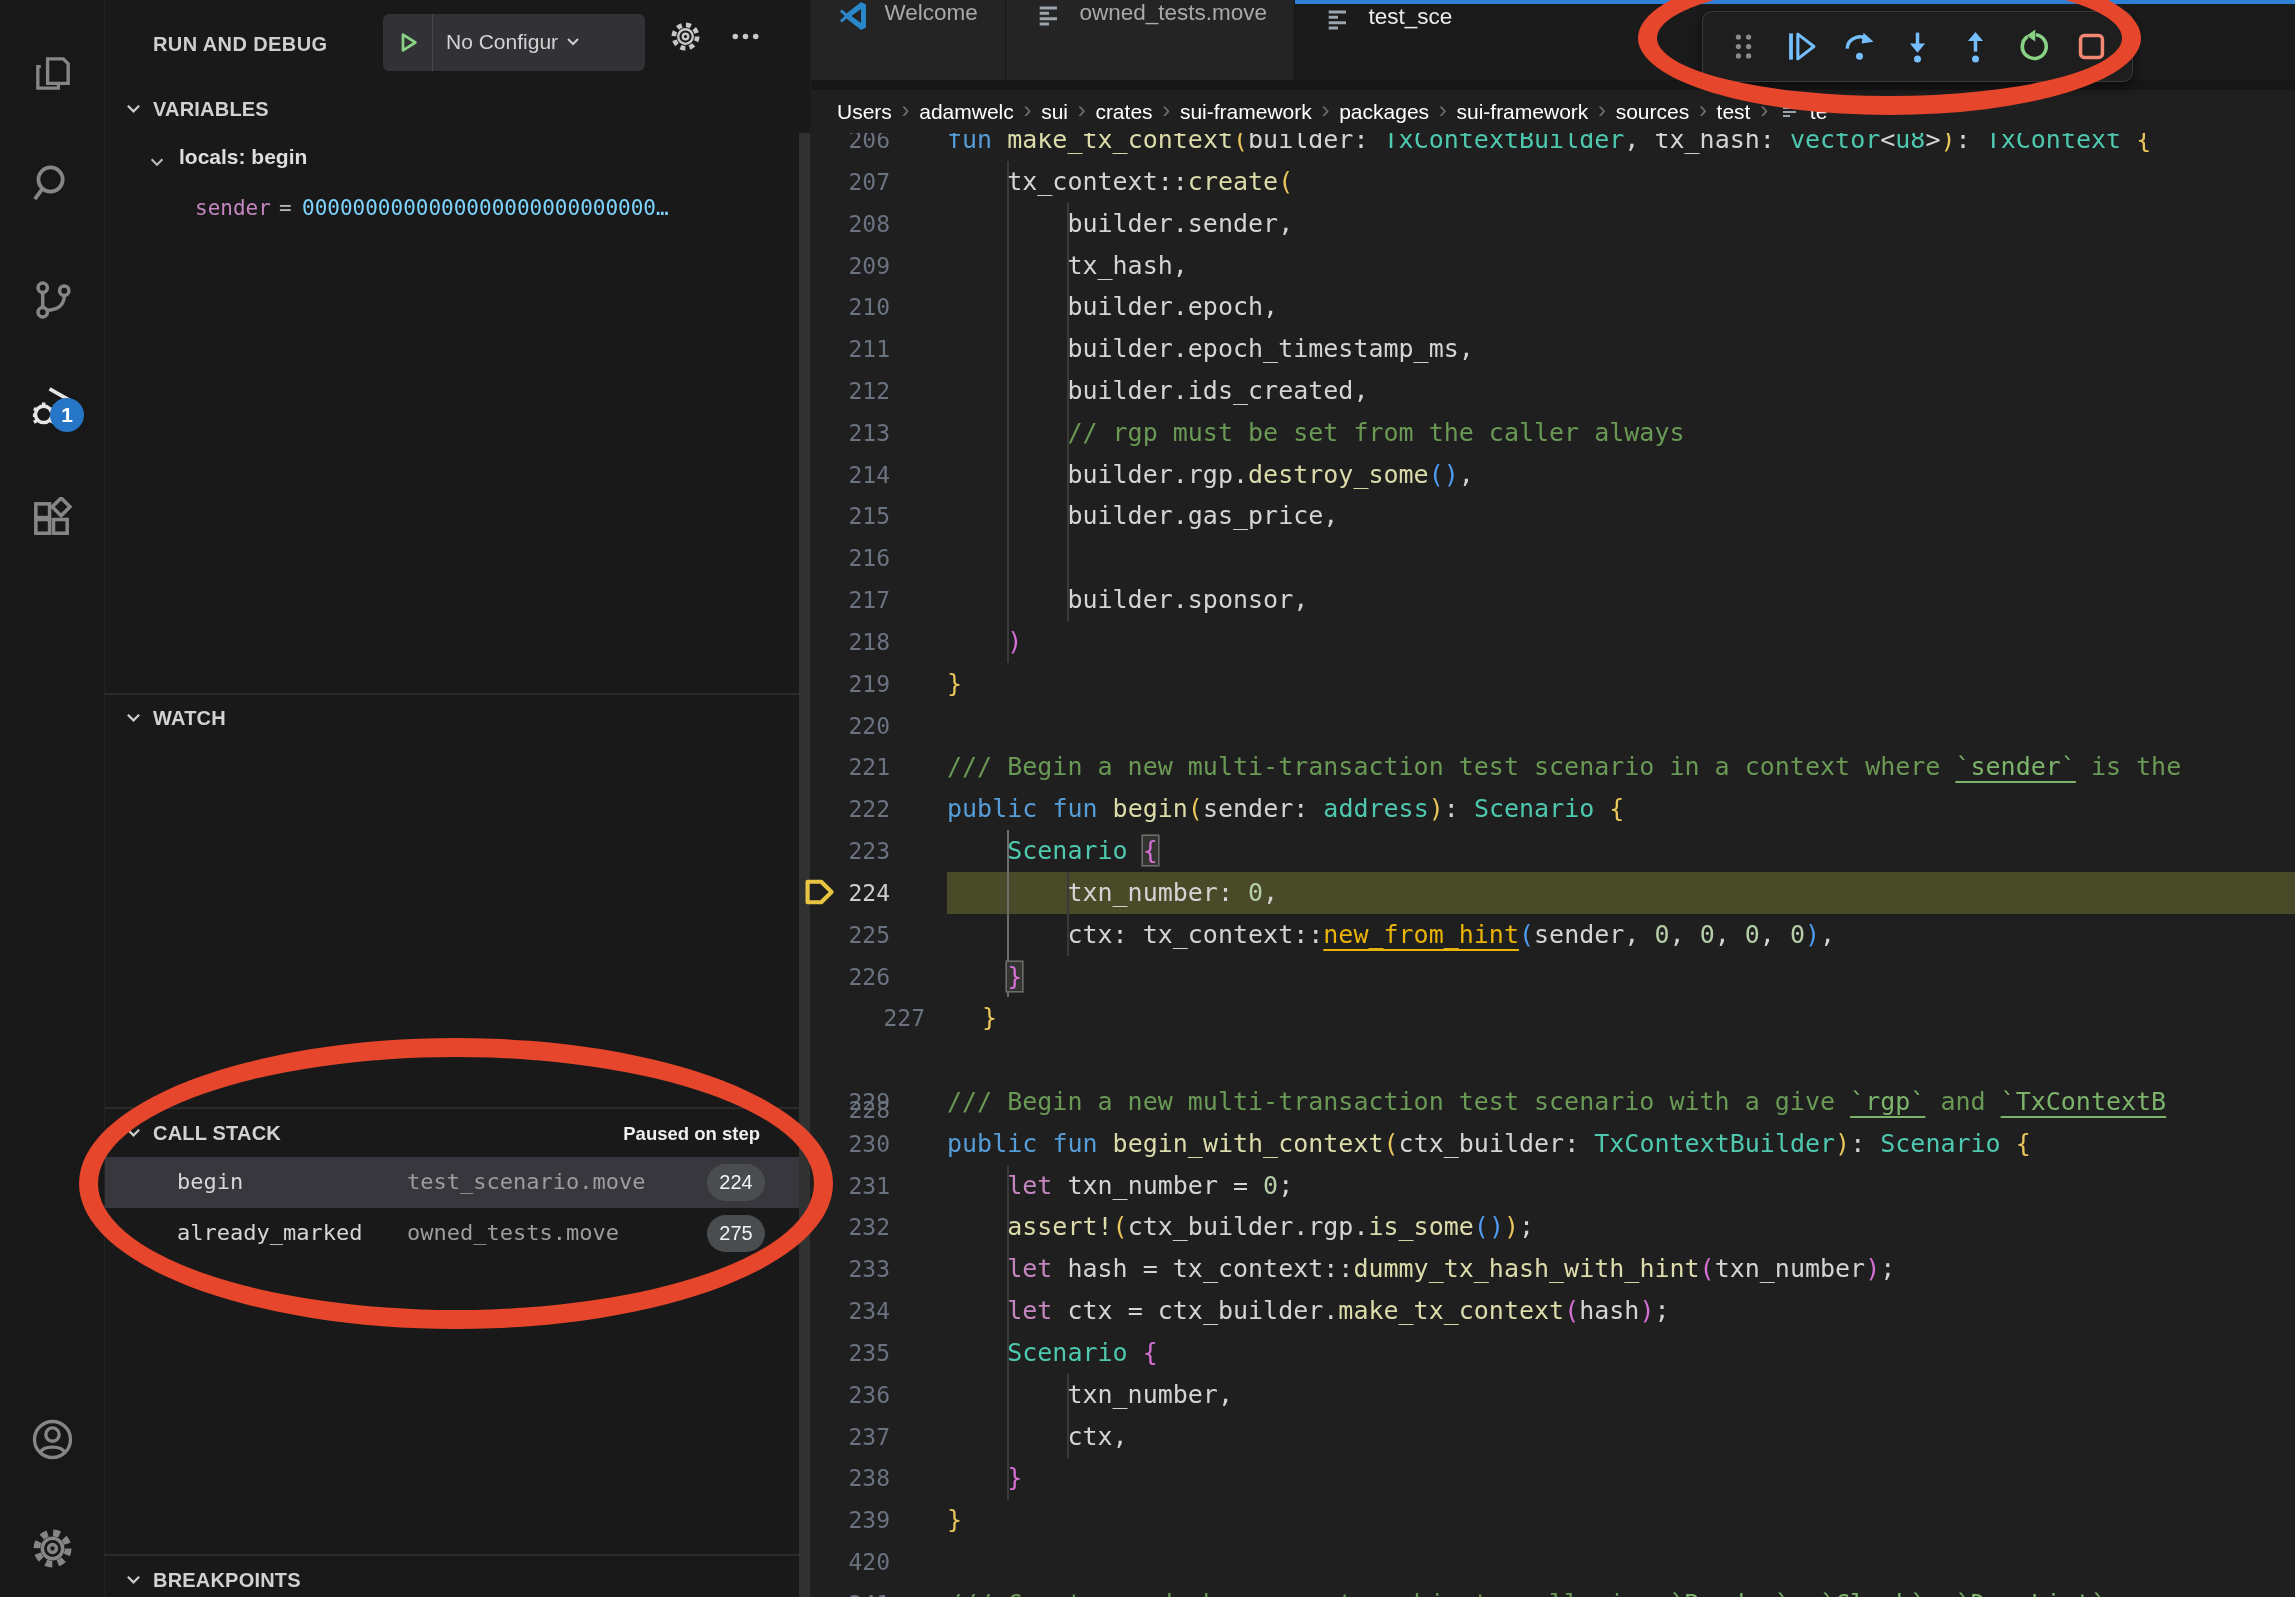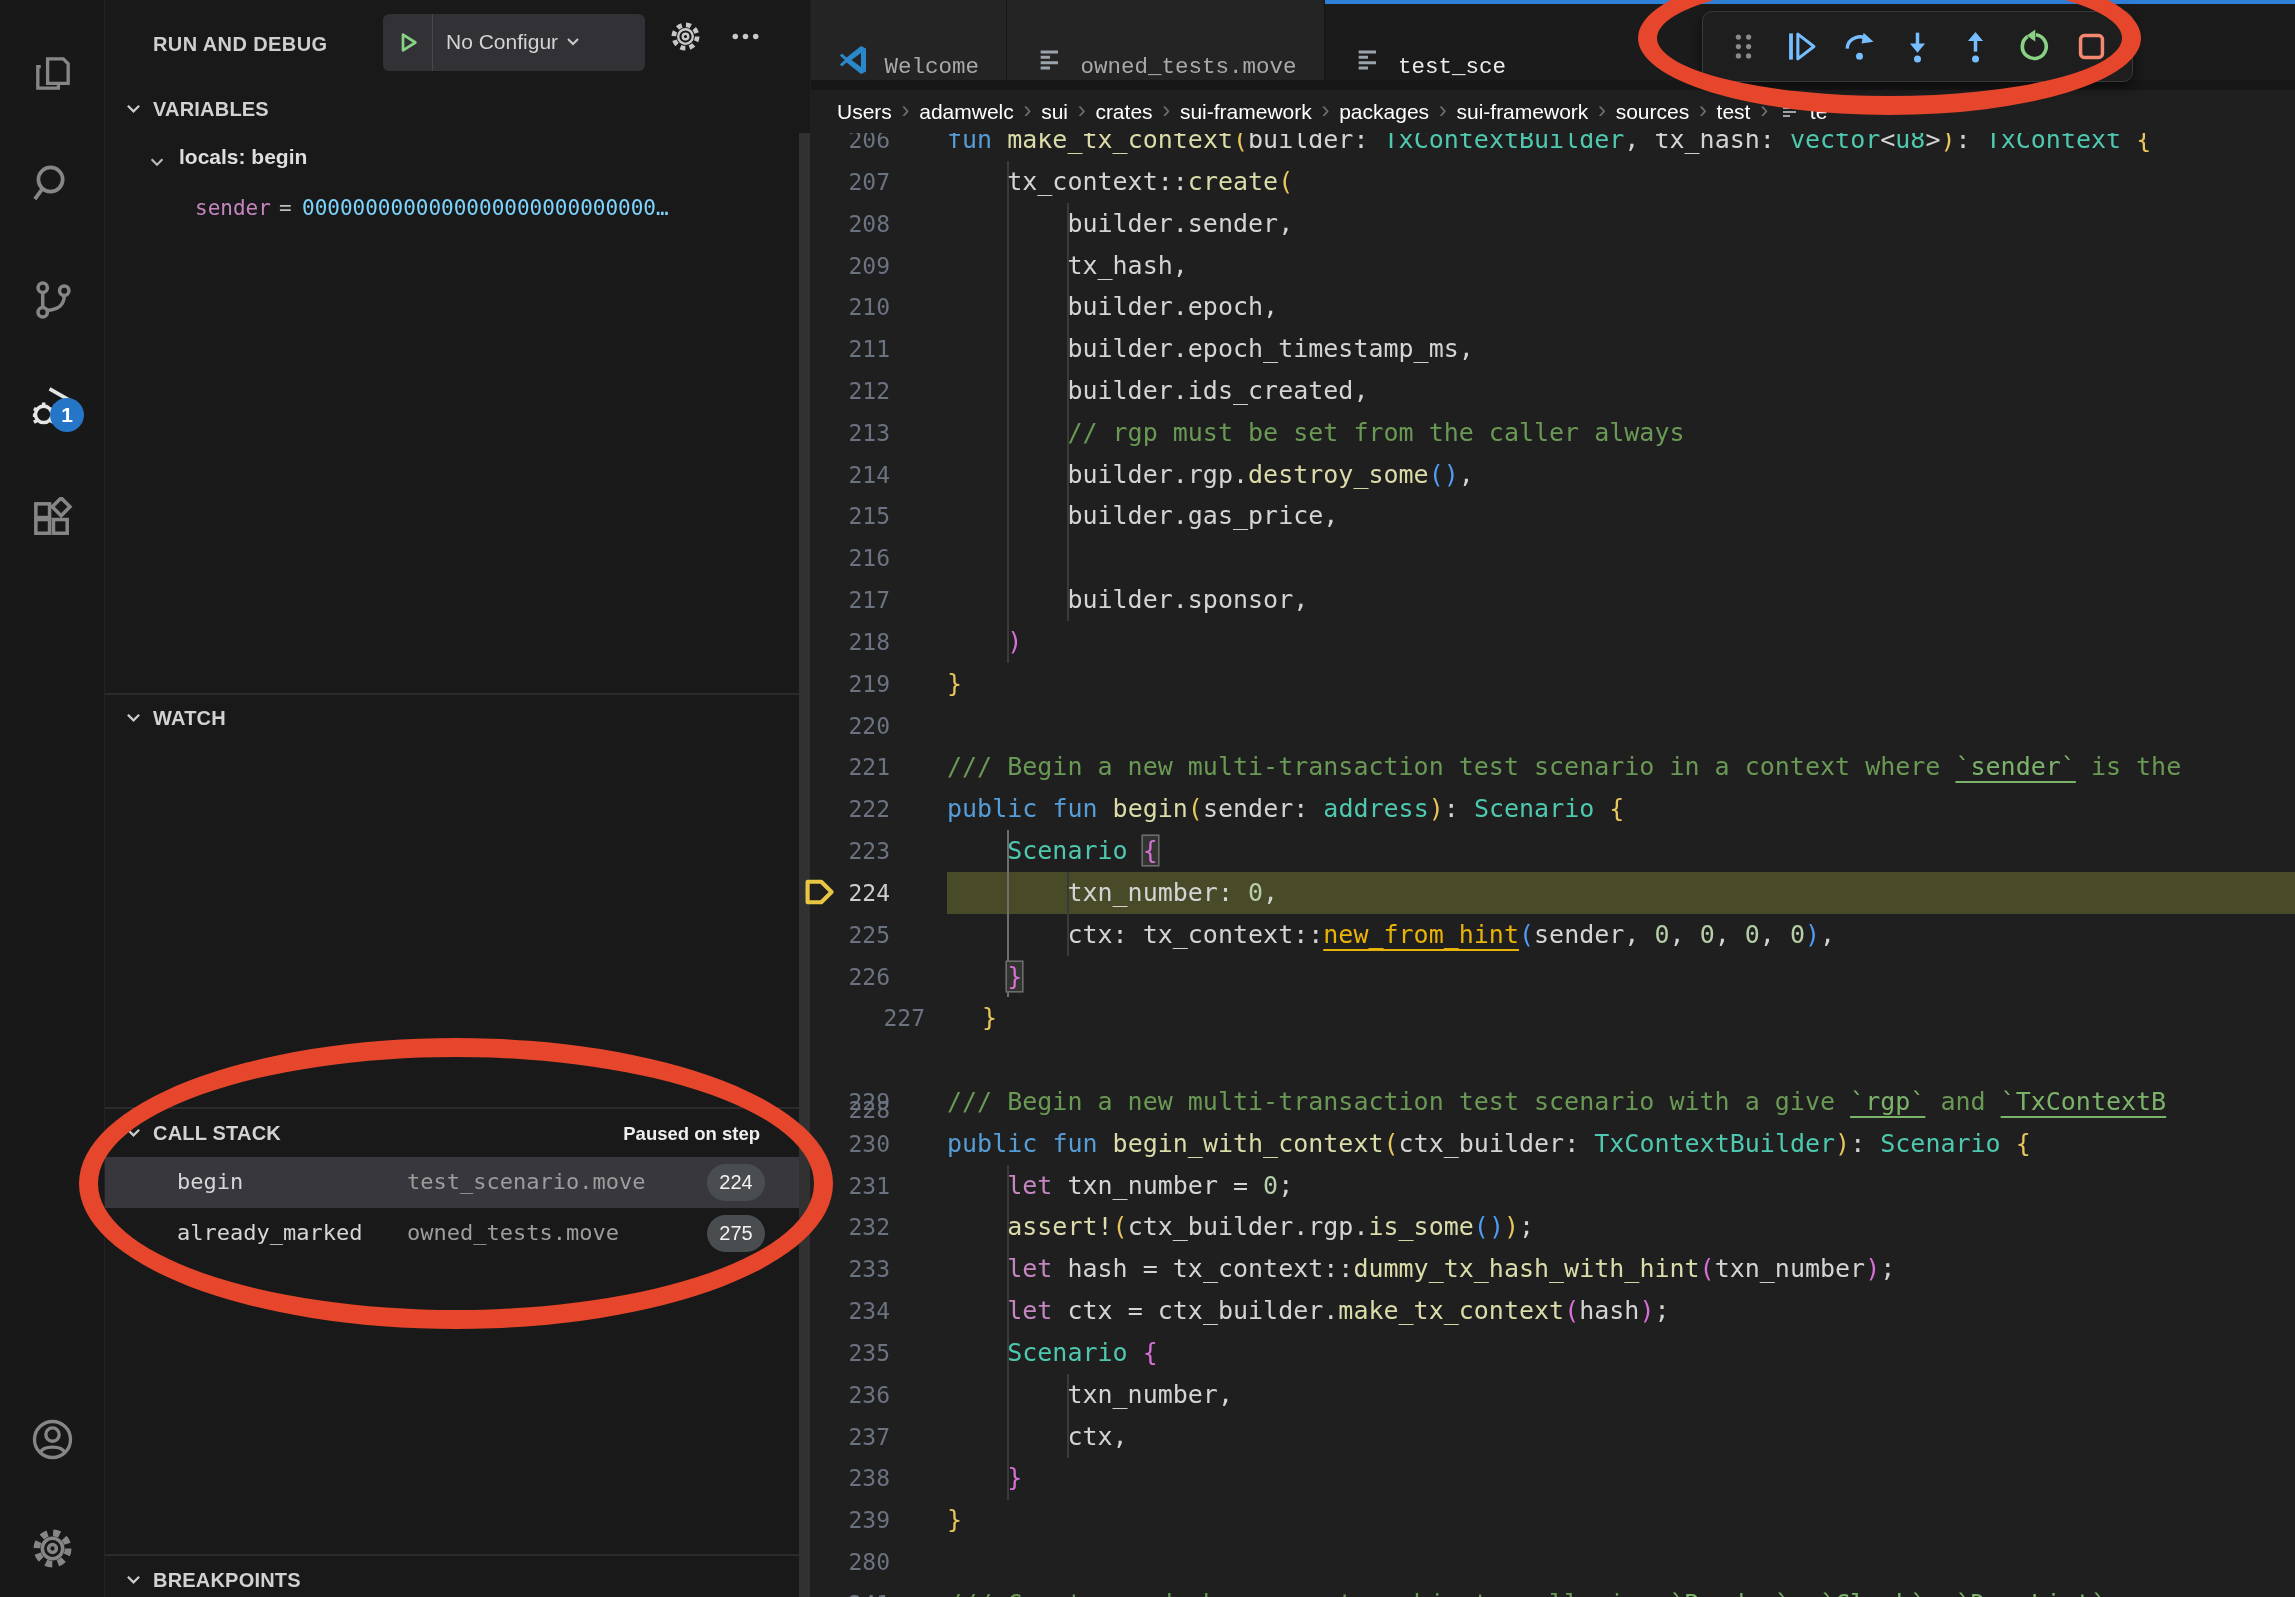--- a/index.html
+++ b/index.html
@@ -56,22 +56,22 @@
              font-size:22px; color:#d6d6d6; }
   .cs-file { position:absolute; left:302px; top:12px; font-family:"DejaVu Sans Mono", monospace;
              font-size:22px; color:#9d9d9d; }
   .cs-badge { position:absolute; left:602px; top:7.2px; min-width:58px; height:37px; border-radius:18.5px;
               background:#4a4d50; color:#f2f2f2; font-size:20px; display:flex;
               align-items:center; justify-content:center; padding:0 11.3px; }
 
   
   #tabbar { position:absolute; left:811px; top:0; width:1485px; height:90px;
             background:#171717; z-index:4; display:flex; }
-  .tab { height:80px; display:flex; align-items:flex-end; padding:0 27px;
-         background:#242425; border-right:1.6px solid #161616; position:relative;font-family:Liberation Mono, monospace; }
+  .tab { height:80px; display:flex; align-items:flex-start; padding:0 27px;
+         background:#242425; border-right:1.6px solid #161616; position:relative; }
   .tab .tlabel { font-size:22.5px; color:#a9a9a9; margin-left:14.5px; white-space:nowrap; }
   .tab.active { background:#1b1b1b; border-top:4.8px solid #2f81d7; flex:1 1 auto; border-right:none; }
   .tab.active .tlabel { color:#ececec; }
   .tab svg { width:32px; height:32px; }
 
   #breadcrumb { position:absolute; left:811px; top:90px; width:1485px; height:43px;
                 background:#1f1f1f; z-index:3; display:flex; align-items:center;
                 padding-left:26px; white-space:nowrap; overflow:hidden; }
   .crumb { font-size:21px; color:#ffffff; }
   .crumb-sep { font-size:24px; color:#6e6e6e; margin:0 9.7px; position:relative; top:-1.6px; }
@@ -264,21 +264,21 @@
       </div>
       <div class="code-line" style="top: 1457px;">
         <span class="ln">238</span>
         <span class="ct"><span class="t">    </span><span class="p2">}</span></span>
       </div>
       <div class="code-line" style="top: 1499px;">
         <span class="ln">239</span>
         <span class="ct"><span class="p1">}</span></span>
       </div>
       <div class="code-line" style="top: 1541px;">
-        <span class="ln">280</span>
+        <span class="ln">420</span>
         <span class="ct"></span>
       </div>
       <div class="code-line" style="top: 1583px;">
         <span class="ln">241</span>
         <span class="ct"><span class="c">/// Creates and shares system objects, allowing </span><span class="cu">`Random`</span><span class="c">, </span><span class="cu">`Clock`</span><span class="c">, </span><span class="cu">`DenyList`</span></span>
       </div>
     </div>
   <div id="dbg-pointer">
     <svg width="32" height="32" viewBox="0 0 28 28">
         <path d="M4 5 h12 l9 9 -9 9 h-12 z" fill="none" stroke="#e9c544" stroke-width="3.6" stroke-linejoin="round"></path>

